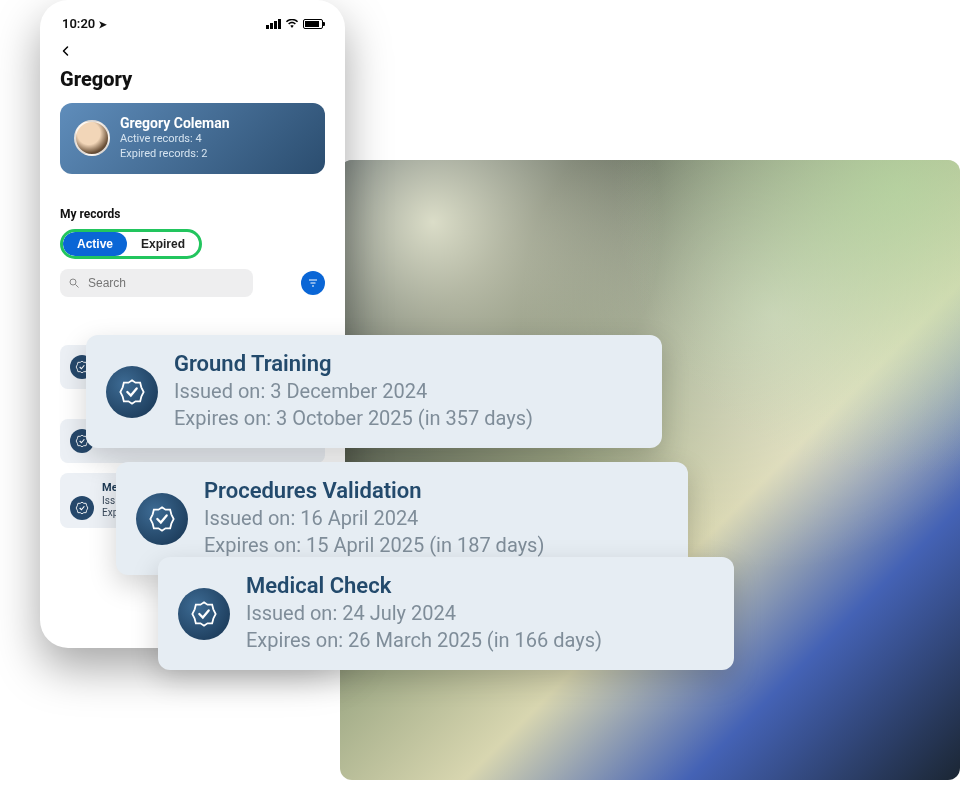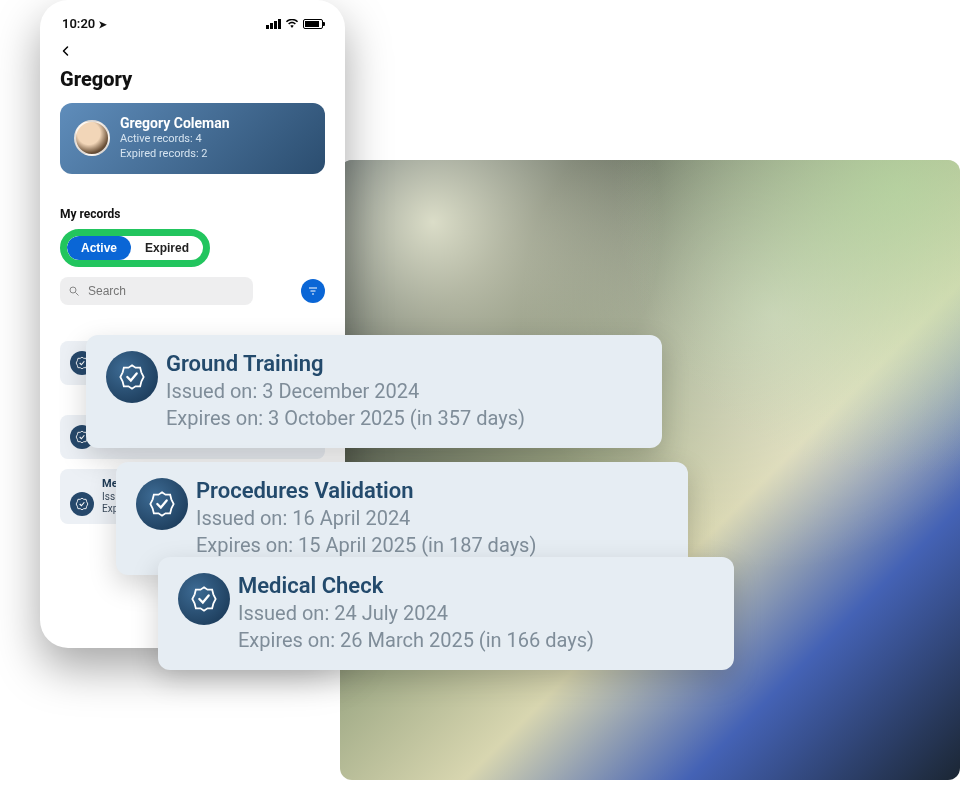--- a/index.html
+++ b/index.html
@@ -93,31 +93,31 @@
   .user-stat { font-size:11px; color: #d6e4f0; line-height:1.4; }
   .section-label {
     font-size: 12px;
     font-weight: 700;
     color: #111;
     margin-bottom: 8px;
     margin-top: 33px;
   }
   .seg {
     display:inline-flex;
-    border:7px solid #22c55e;
+    border:3px solid #22c55e;
     border-radius: 999px;
     background:#fff;
     margin-bottom: 10px;
     overflow:hidden;
   }
   .seg button{
     border:none; background:transparent; font-size:12px; font-weight:700; padding:5px 14px; cursor:pointer; color:#222;
   }
   .seg button.active { background:#0a66d6; color:#fff; border-radius:999px; }
-  .search-row { display:flex; gap:24px; align-items:center; margin-bottom:12px; }
+  .search-row { display:flex; gap:24px; align-items:center; margin-bottom:24px; }
   .search-input {
     flex:1; background:#eeeeef; border:none; border-radius:8px; padding:7px 10px 7px 28px;
     font-size:12px; color:#666;
   }
   .search-wrap { position:relative; flex:1; }
   .search-wrap .mag {
     position:absolute; left:8px; top:50%; transform:translateY(-50%); color:#888;
   }
   .filter-btn {
     width:24px;height:24px;border-radius:50%;background:#0a66d6;display:flex;align-items:center;justify-content:center;
@@ -132,21 +132,22 @@
   .mini-text{font-size:10px;color:#3a4a5c;line-height:1.25;}
   .mini-title{font-size:11px;font-weight:700;color:#1c3954;}
   
   .pop-card {
     position:absolute;
     background:#e6edf3;
     border-radius:12px;
     box-shadow:0 10px 28px rgba(0,0,0,0.18);
     padding:16px 20px;
     display:flex;
-    gap:8px;
+    gap:16px;
+    align-items:center;
     width:572px;
   }
   .pop-badge{
     width:52px;height:52px;border-radius:50%;
     background:radial-gradient(circle at 35% 35%, #3d6b94, #1d3d5c 80%);
     display:flex;align-items:center;justify-content:center;flex:0 0 auto;
   }
   .pop-title{font-size:22px;font-weight:600;color:#234a6c;margin-bottom:2px;}
   .pop-line{font-size:20px;color:#7f8d99;line-height:1.35;}
   .pop1{left:86px; top:335px; width:576px;}

